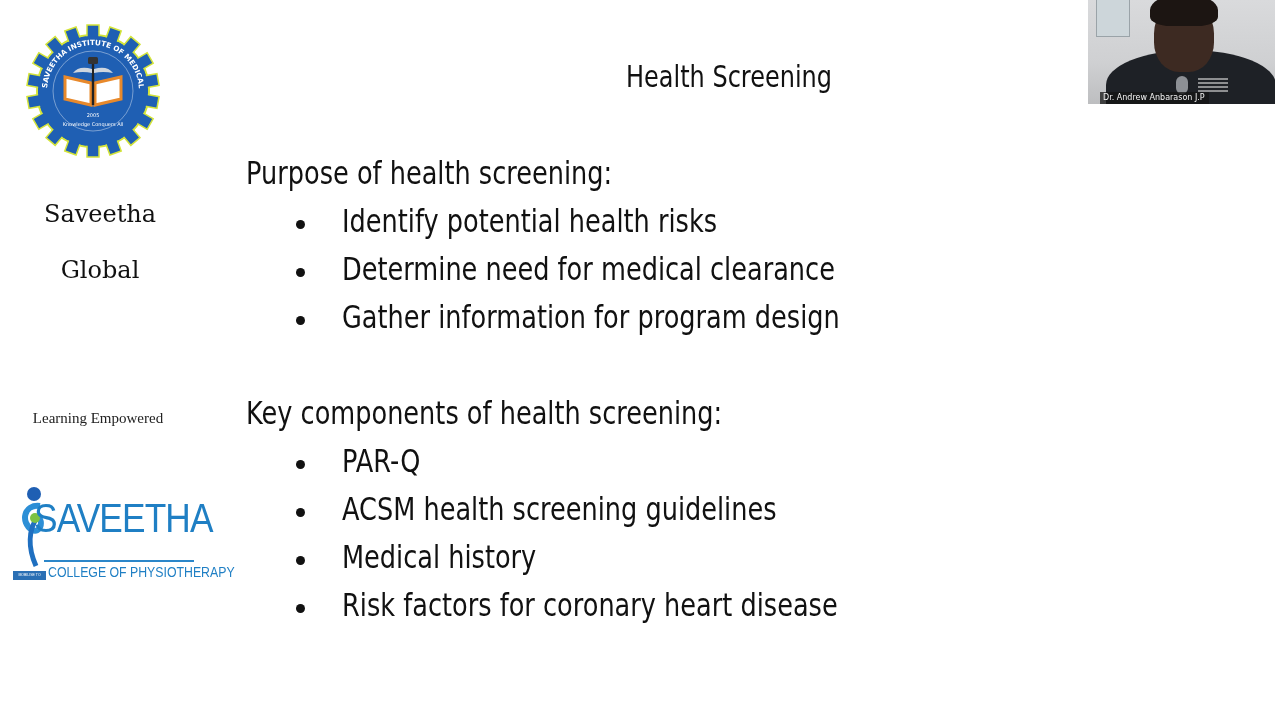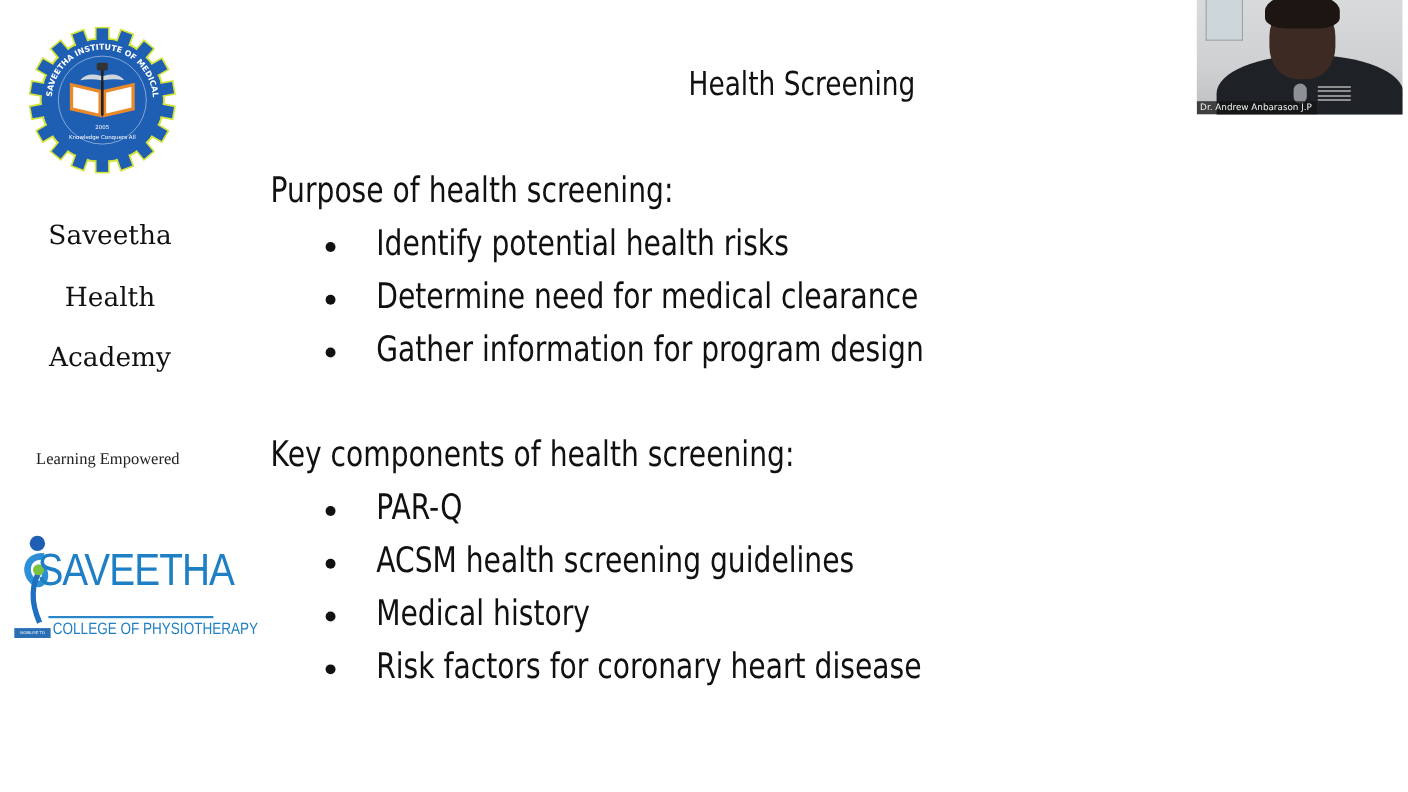--- a/index.html
+++ b/index.html
@@ -67,21 +67,21 @@
     position:absolute; left:1088px; top:0; width:187px; height:104px; overflow:hidden;
     background:linear-gradient(180deg,#d9dadc 0%,#cfd0d2 60%,#bdbec0 100%);
   }
   .wb { position:absolute; left:8px; top:0; width:32px; height:36px; background:#cdd6da; border:1px solid #9aa3a8; border-top:none; }
   .person-head { position:absolute; left:66px; top:2px; width:60px; height:70px; border-radius:45% 45% 42% 42%; background:#3d2a22; }
   .person-hair { position:absolute; left:62px; top:-6px; width:68px; height:32px; border-radius:50% 50% 30% 30%; background:#1c1512; }
   .person-body { position:absolute; left:18px; top:50px; width:170px; height:70px; border-radius:50% 50% 0 0; background:#1e2126; }
   .mic { position:absolute; left:88px; top:76px; width:12px; height:18px; border-radius:6px; background:#8d9095; }
   .shirt-text { position:absolute; left:110px; top:78px; width:30px; height:14px; background:repeating-linear-gradient(180deg,#d8d8d8 0 2px,transparent 2px 4px); opacity:.6; }
   .name-label {
-    position:absolute; left:0; bottom:0; padding:1px 4px 2px 3px;
+    position:absolute; left:12px; bottom:0; padding:1px 4px 2px 3px;
     background:rgba(20,20,20,0.75); color:#f2f2f2;
     font-family:"DejaVu Sans", sans-serif; font-size:8px; white-space:nowrap;margin-top:47px;
   }
 </style>
 </head>
 <body>
 
 <div class="slide">
 
   <svg class="sims-logo" viewBox="0 0 134 134">
@@ -124,22 +124,21 @@
       <rect x="-1.2" y="-30" width="2.4" height="44" fill="#222"></rect>
       <rect x="-5" y="-34" width="10" height="7" rx="1.5" fill="#333"></rect>
       <path d="M -1 -22 Q -14 -26 -20 -18 Q -10 -20 -1 -18 Z" fill="#cfd6de"></path>
       <path d="M 1 -22 Q 14 -26 20 -18 Q 10 -20 1 -18 Z" fill="#cfd6de"></path>
       <text x="0" y="26" font-size="5" fill="#ffffff" text-anchor="middle" font-family="DejaVu Sans, sans-serif">2005</text>
       <text x="0" y="35" font-size="5" fill="#ffffff" text-anchor="middle" font-family="DejaVu Sans, sans-serif">Knowledge Conquers All</text>
     </g>
   </svg>
 
   <div class="academy l1">Saveetha</div>
-  <div class="academy l2">Health</div>
-  <div class="academy l3">Academy</div>
+  <div class="academy l2">Global</div>
   <div class="tagline">Learning Empowered</div>
 
   <div>
     <svg style="position:absolute;left:18px;top:486px;" width="32" height="84" viewBox="0 0 32 84">
       <circle cx="16" cy="8" r="7" fill="#1f5fb3"></circle>
       <path d="M22 20 C 6 18, 2 36, 14 44 C 22 48, 26 36, 20 30" fill="none" stroke="#2d8fd6" stroke-width="6"></path>
       <path d="M20 30 C 10 44, 10 62, 18 80" fill="none" stroke="#1f6fc0" stroke-width="5"></path>
       <circle cx="17" cy="32" r="5" fill="#7cc242"></circle>
     </svg>
     <div class="physio-word">SAVEETHA</div>

